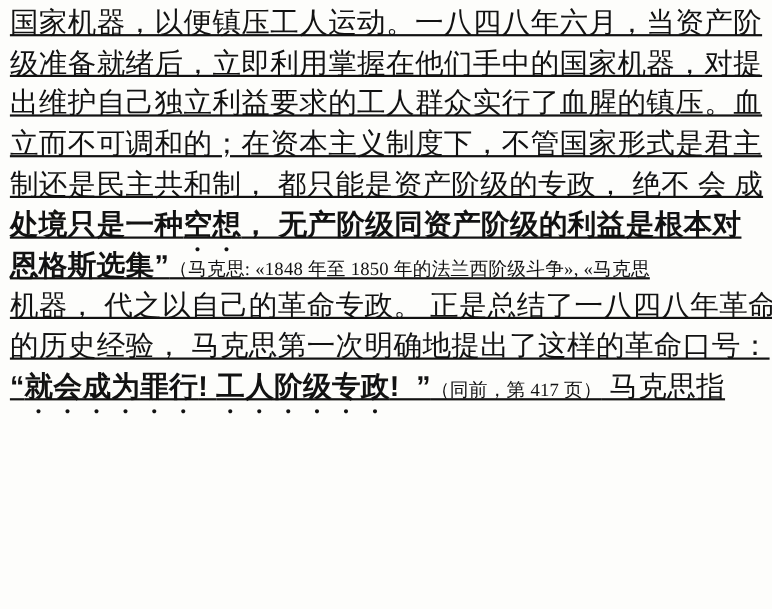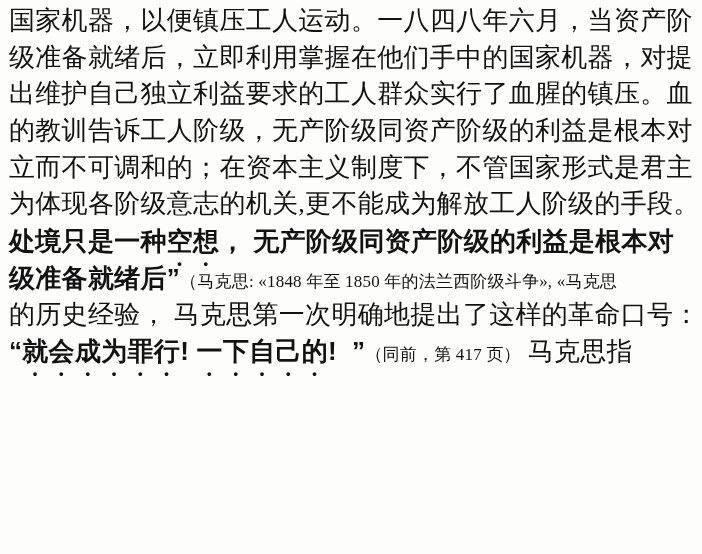--- a/index.html
+++ b/index.html
@@ -18,20 +18,21 @@
   }
   .text-block {
     padding: 3px 4px 0 9px;
   }
   .line {
     height: 36.7px;
     line-height: 36.7px;
     font-size: 26px;
     letter-spacing: 0.3px;
     white-space: pre;
+    text-decoration: underline;
   }
   .seg-n {
     font-family: "Liberation Serif", serif;
     font-weight: 400;
   }
   .seg-b {
     font-family: "Liberation Sans", sans-serif;
     font-weight: 700;
   }
   .seg-sm {
@@ -50,21 +51,21 @@
   }
 </style>
 </head>
 <body>
 
 <div class="page">
   <div class="text-block">
       <div class="line"><span class="seg-n">国家机器，以便镇压工人运动。一八四八年六月，当资产阶</span></div>
       <div class="line"><span class="seg-n">级准备就绪后，立即利用掌握在他们手中的国家机器，对提</span></div>
       <div class="line"><span class="seg-n">出维护自己独立利益要求的工人群众实行了血腥的镇压。血</span></div>
-      <div class="line"><span class="seg-n">的教训告诉工人阶级，无产阶级同资产阶级的利益是根本对</span></div>
       <div class="line"><span class="seg-n">立而不可调和的；在资本主义制度下，不管国家形式是君主</span></div>
-      <div class="line"><span class="seg-n">为体现各阶级意志的机关,更不能成为解放工人阶级的手段。</span></div>
+      <div class="line"><span class="seg-n">制还是民主共和制， 都只能是资产阶级的专政， 绝不 会 成</span></div>
       <div class="line"><span class="seg-b">处境只是一种</span><span class="seg-b seg-dots">空想</span><span class="seg-b">， 无产阶级同资产阶级的利益是根本对</span></div>
-      <div class="line"><span class="seg-b">级准备就绪后”</span><span class="seg-sm">（马克思: «1848 年至 1850 年的法兰西阶级斗争», «马克思</span></div>
+      <div class="line"><span class="seg-b">恩格斯选集”</span><span class="seg-sm">（马克思: «1848 年至 1850 年的法兰西阶级斗争», «马克思</span></div>
+      <div class="line"><span class="seg-n">机器， 代之以自己的革命专政。 正是总结了一八四八年革命</span></div>
       <div class="line"><span class="seg-n">的历史经验， 马克思第一次明确地提出了这样的革命口号：</span></div>
-      <div class="line"><span class="seg-b">“</span><span class="seg-b seg-dots">就会成为罪行</span><span class="seg-b">! </span><span class="seg-b seg-dots">一下自己的</span><span class="seg-b">!  ”</span><span class="seg-sm">（同前，第 417 页）</span><span class="seg-n"> 马克思指</span></div>
+      <div class="line"><span class="seg-b">“</span><span class="seg-b seg-dots">就会成为罪行</span><span class="seg-b">! </span><span class="seg-b seg-dots">工人阶级专政</span><span class="seg-b">!  ”</span><span class="seg-sm">（同前，第 417 页）</span><span class="seg-n"> 马克思指</span></div>
     </div>
 </div>
 
 </body></html>

